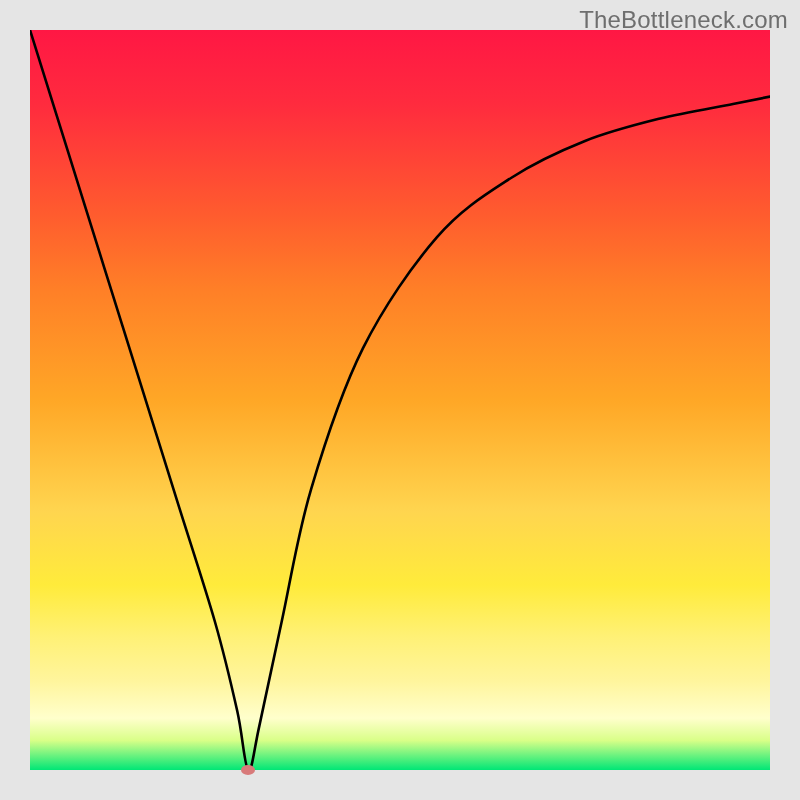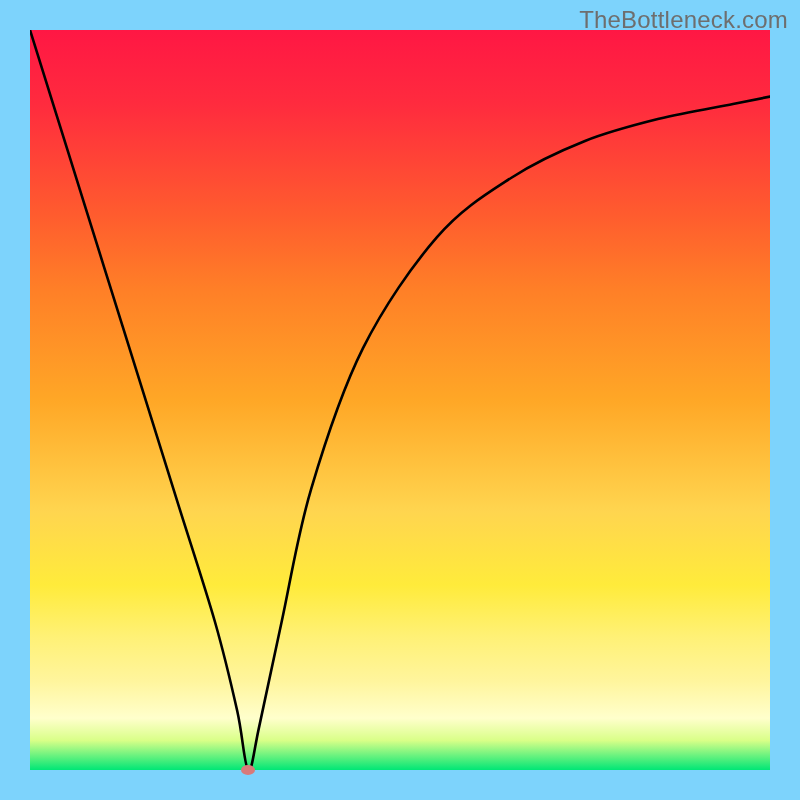--- a/index.html
+++ b/index.html
@@ -1,21 +1,21 @@
 <!DOCTYPE html>
 <html><head>
 <meta charset="utf-8">
 <style>
   * { margin: 0; padding: 0; box-sizing: border-box; }
   html, body { width: 800px; height: 800px; overflow: hidden; background: #000; }
   .frame {
     position: relative;
     width: 800px;
     height: 800px;
-    background: #7dd3fc;
+    background: #e5e5e5;
   }
   .gradient-area {
     position: absolute;
     left: 30px;
     top: 30px;
     width: 740px;
     height: 740px;
     background: linear-gradient(to bottom,
       #ff1744 0%,
       #ff2b3e 10%,

